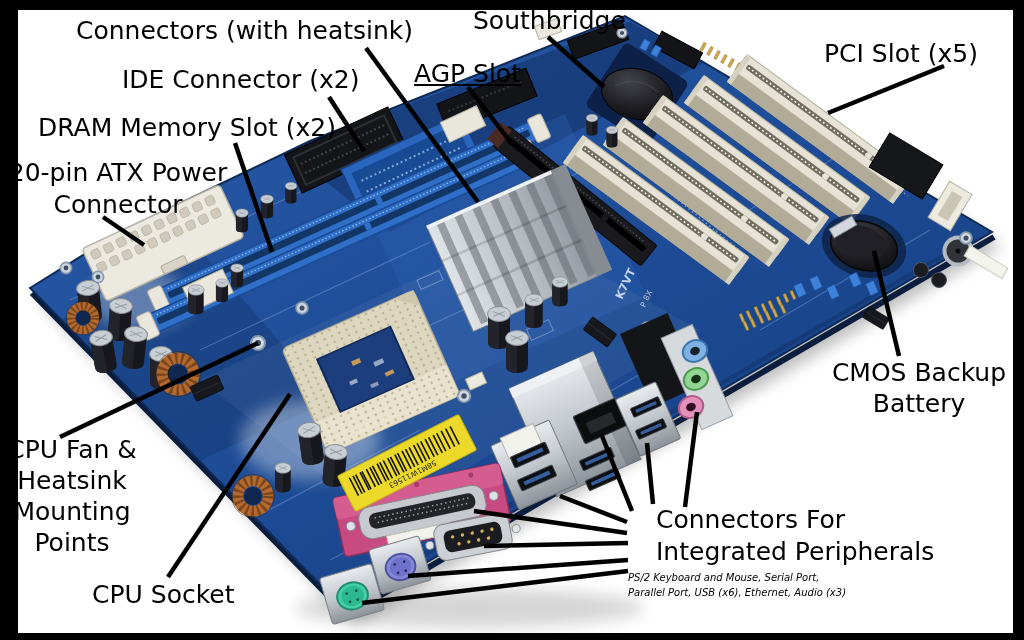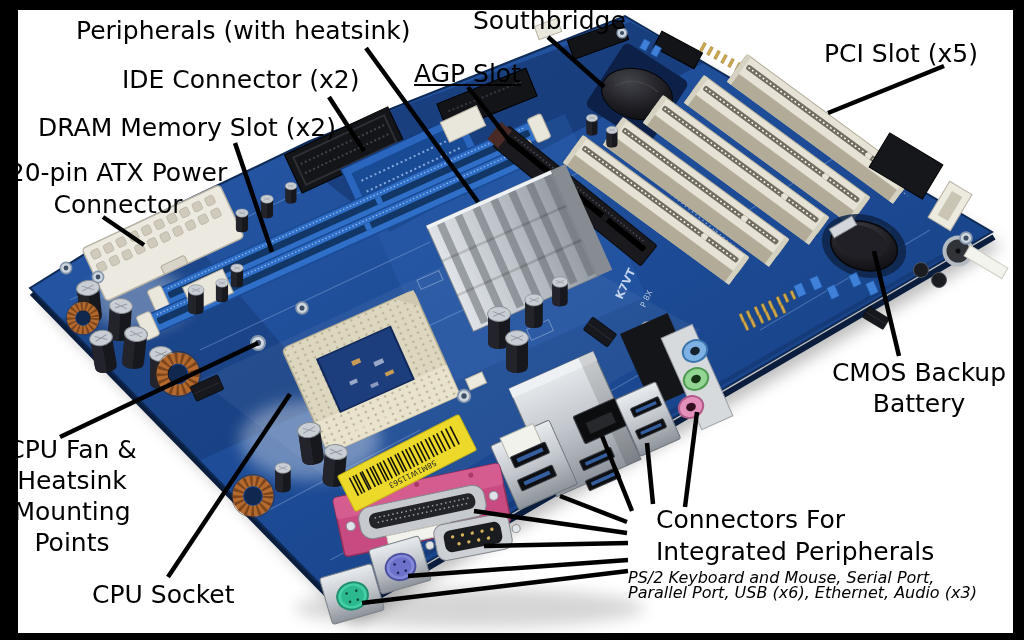--- a/index.html
+++ b/index.html
@@ -13,21 +13,21 @@
   #lbl-south{left:465px;top:6px;margin-left:8px;}
   #lbl-pci{left:824px;top:39px;}
   #lbl-ide{left:122px;top:65px;text-align:center;}
   #lbl-agp{left:414px;top:59px;text-decoration:underline;}
   #lbl-dram{left:38px;top:113px;}
   #lbl-atx{left:-8px;top:157px;width:252px;line-height:32px;}
   #lbl-cpufan{left:-18px;top:434px;width:180px;line-height:31px;}
   #lbl-cmos{left:799px;top:357px;width:240px;line-height:31px;}
   #lbl-cpusocket{left:92px;top:580px;text-align:right;}
   #lbl-periph{left:629px;top:504px;line-height:32px;margin-left:27px;}
-  #lbl-periphsub{left:628px;top:570px;width:287px;text-align:left;font-size:16px;
+  #lbl-periphsub{left:628px;top:570px;width:287px;text-align:left;font-size:10px;
                  font-style:italic;line-height:15px;}
   .fr{position:absolute;background:#000;z-index:9;}
   #fr-top{left:0;top:0;width:1024px;height:10px;}
   #fr-bottom{left:0;top:633px;width:1024px;height:7px;}
   #fr-left{left:0;top:0;width:18px;height:640px;}
   #fr-right{left:1013px;top:0;width:11px;height:640px;}
 </style>
 </head>
 <body>
 
@@ -468,21 +468,21 @@
     <line x1="653" y1="504" x2="647" y2="443"></line>
     <line x1="632" y1="511" x2="602" y2="436"></line>
     <line x1="627" y1="522" x2="560" y2="496"></line>
     <line x1="627" y1="533" x2="474" y2="511"></line>
     <line x1="628" y1="543" x2="484" y2="546"></line>
     <line x1="628" y1="560" x2="408" y2="576"></line>
     <line x1="628" y1="571" x2="362" y2="603"></line>
   </g>
 </svg>
 
-<div class="lbl" id="lbl-north">Peripherals (with heatsink)</div>
+<div class="lbl" id="lbl-north">Connectors (with heatsink)</div>
 <div class="lbl" id="lbl-south">Southbridge</div>
 <div class="lbl" id="lbl-pci">PCI Slot (x5)</div>
 <div class="lbl" id="lbl-ide">IDE Connector (x2)</div>
 <div class="lbl" id="lbl-agp">AGP Slot</div>
 <div class="lbl" id="lbl-dram">DRAM Memory Slot (x2)</div>
 <div class="lbl center" id="lbl-atx">
   <div>20-pin ATX Power</div>
   <div>Connector</div>
 </div>
 <div class="lbl center" id="lbl-cpufan">

